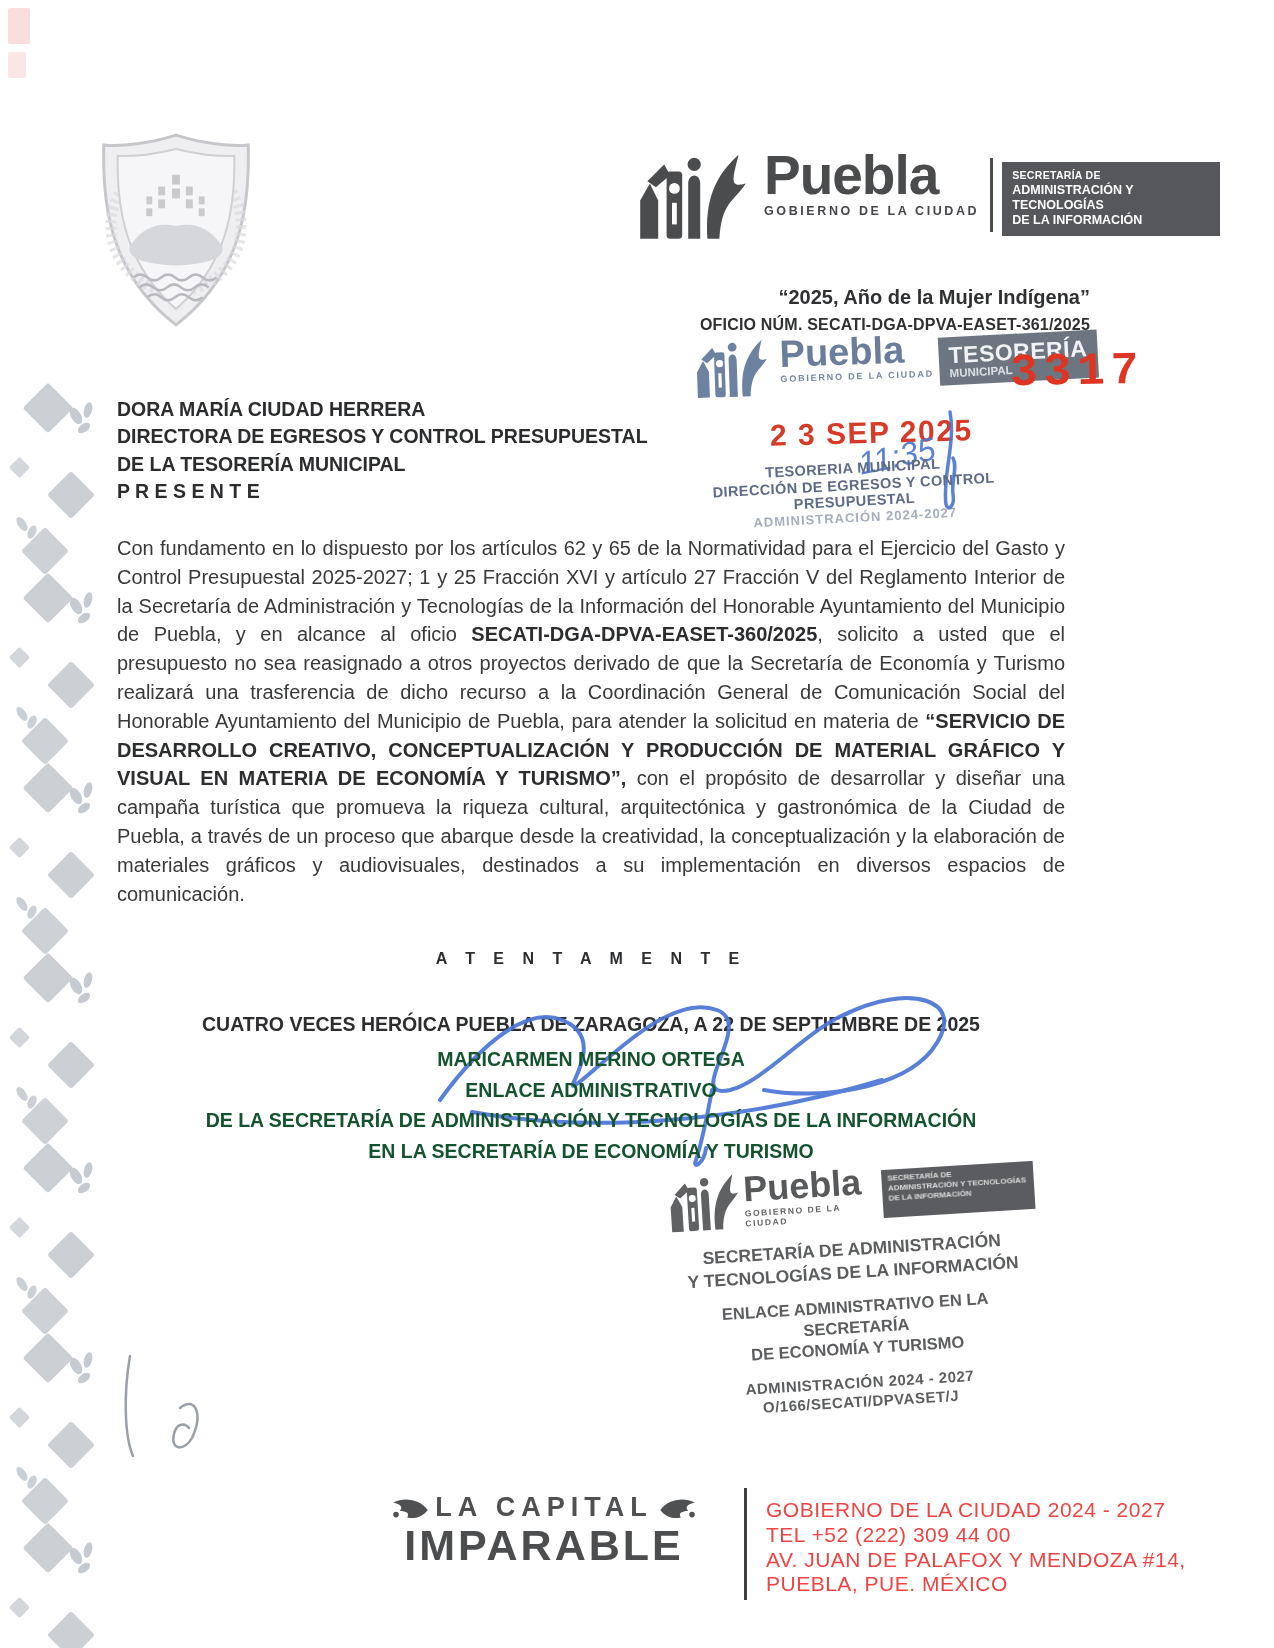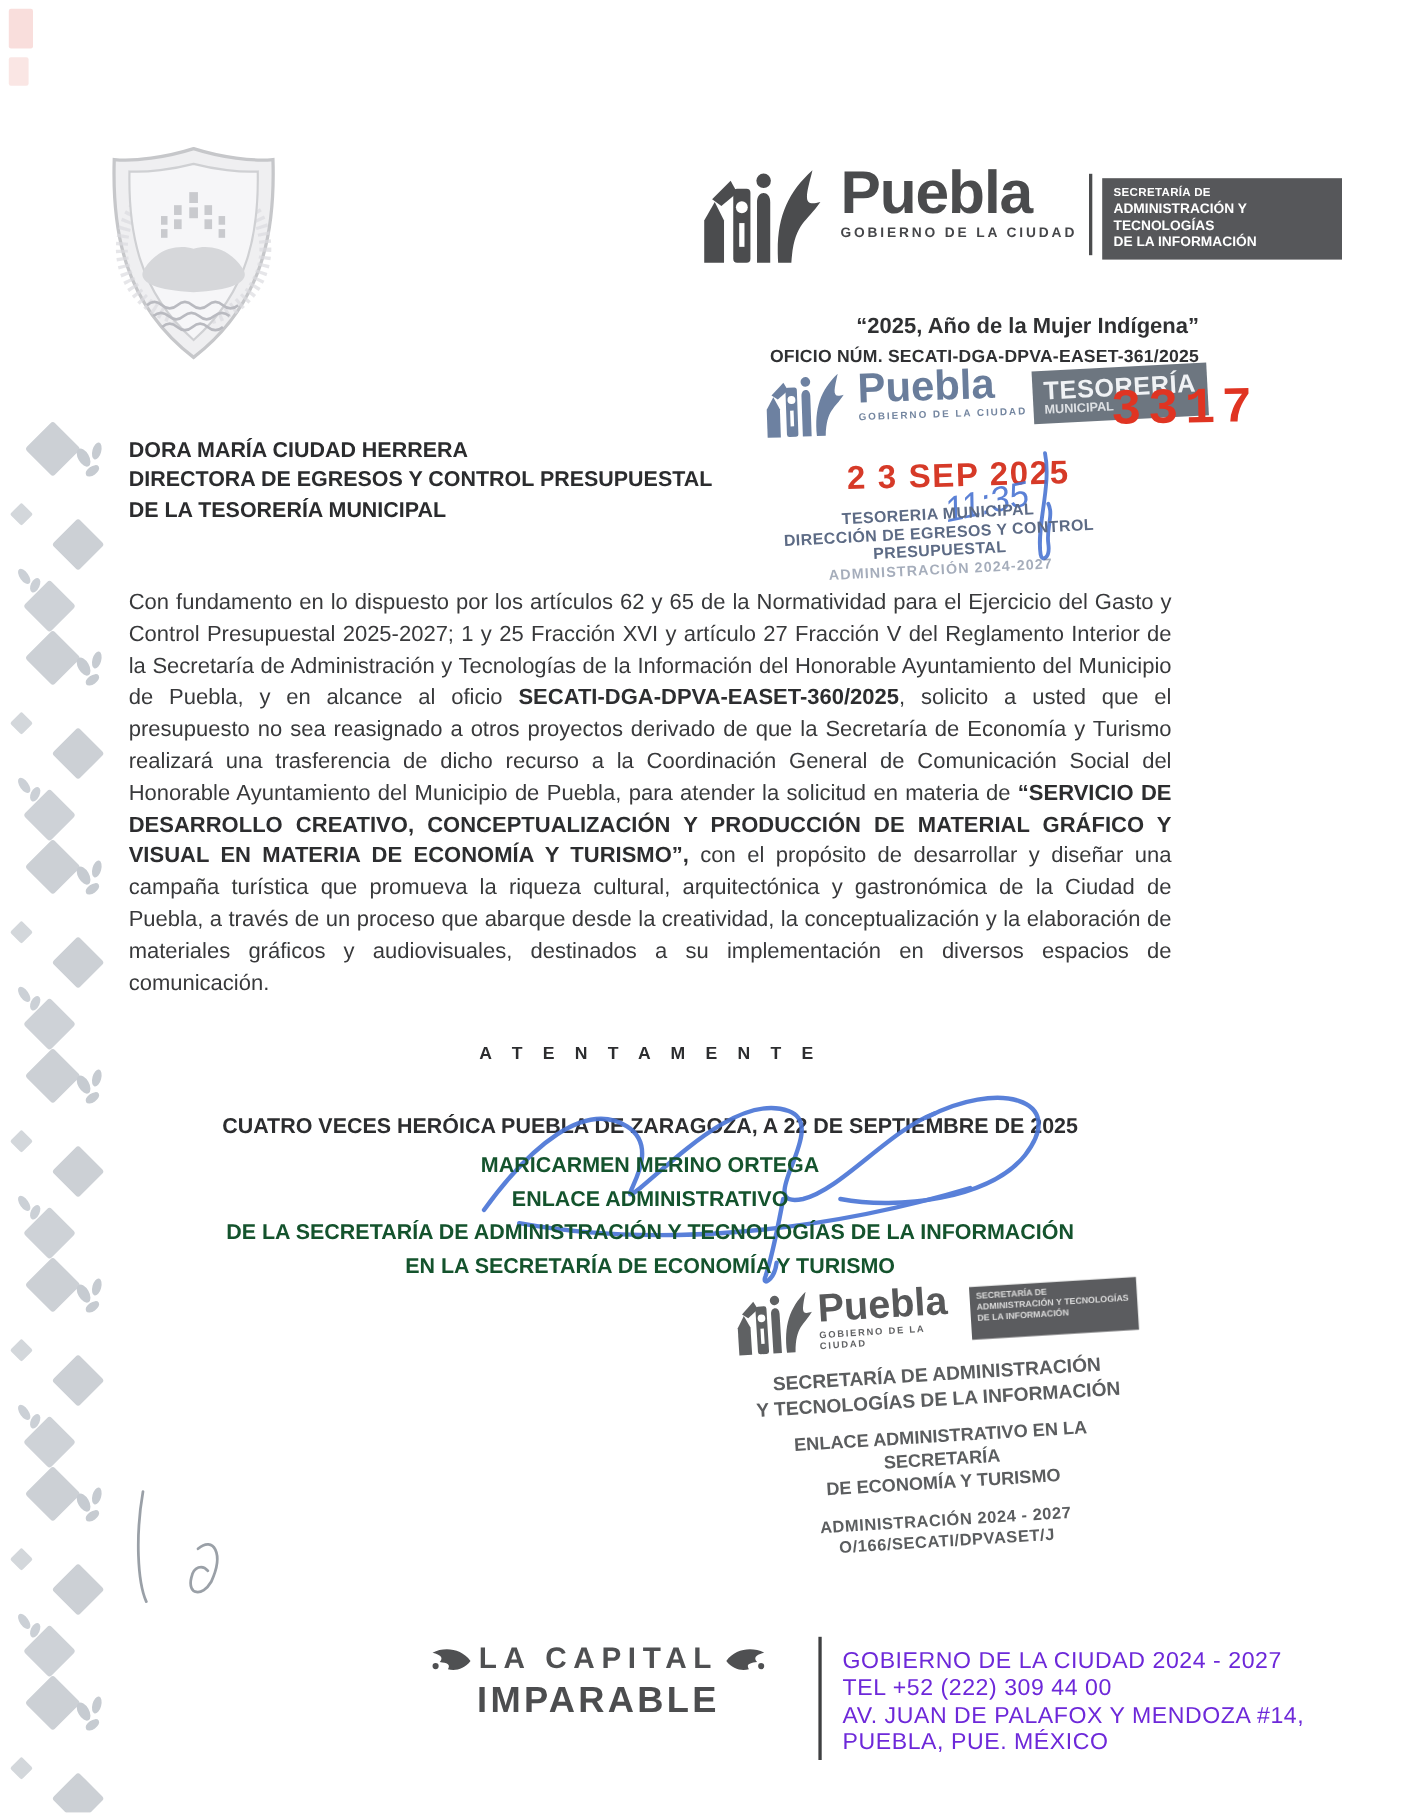--- a/index.html
+++ b/index.html
@@ -88,23 +88,23 @@
   .s2-l12{font-size:17.5px;font-weight:bold;text-align:center;line-height:23px;margin-top:12px;}
   .s2-l34{font-size:16.5px;font-weight:bold;text-align:center;line-height:21px;margin-top:12px;}
   .s2-l56{font-size:15px;font-weight:bold;text-align:center;line-height:19px;margin-top:14px;letter-spacing:.5px;}
 
   .squiggle{position:absolute;left:110px;top:1350px;}
 
   
   .footer-capital{position:absolute;left:386px;top:1492px;width:316px;text-align:center;color:#4f5052;}
   .cap-row{display:flex;align-items:flex-end;justify-content:center;gap:6px;}
   .cap-text{font-size:27px;font-weight:bold;letter-spacing:6px;}
-  .imparable{font-size:33px;font-weight:bold;letter-spacing:3px;margin-top:0px;line-height:44px;color:#4c4d4f;}
+  .imparable{font-size:43px;font-weight:bold;letter-spacing:3px;margin-top:0px;line-height:44px;color:#4c4d4f;}
   .footer-divider{position:absolute;left:744px;top:1488px;width:3px;height:112px;background:#3f4042;}
-  .footer-address{position:absolute;left:766px;top:1498px;font-size:21px;color:#6d28d9;
+  .footer-address{position:absolute;left:766px;top:1498px;font-size:21px;color:#ef4444;
                   line-height:24.8px;letter-spacing:.5px;}
 </style>
 </head>
 <body>
 
 <svg width="0" height="0" style="position:absolute">
   <defs>
     <symbol id="puebla-icon" viewBox="0 0 100 80">
       <g fill="currentColor">
         <path d="M6,74 L6,42 L14,28 L21,42 L21,74 Z"></path>
@@ -224,20 +224,21 @@
     <div class="d1">TESORERIA MUNICIPAL</div>
     <div class="d2">DIRECCIÓN DE EGRESOS Y CONTROL</div>
     <div class="d3">PRESUPUESTAL</div>
     <div class="d4">ADMINISTRACIÓN 2024-2027</div>
   </div>
 
   <div class="addressee">
     <div>DORA MARÍA CIUDAD HERRERA</div>
     <div>DIRECTORA DE EGRESOS Y CONTROL PRESUPUESTAL</div>
     <div>DE LA TESORERÍA MUNICIPAL</div>
+    <div>P R E S E N T E</div>
   </div>
 
   <p class="body-p"><span>Con fundamento en lo dispuesto por los artículos 62 y 65 de la Normatividad para el Ejercicio del Gasto y Control Presupuestal 2025-2027; 1 y 25 Fracción XVI y artículo 27 Fracción V del Reglamento Interior de la Secretaría de Administración y Tecnologías de la Información del Honorable Ayuntamiento del Municipio de Puebla, y en alcance al oficio </span><b>SECATI-DGA-DPVA-EASET-360/2025</b><span>, solicito a usted que el presupuesto no sea reasignado a otros proyectos derivado de que la Secretaría de Economía y Turismo realizará una trasferencia de dicho recurso a la Coordinación General de Comunicación Social del Honorable Ayuntamiento del Municipio de Puebla, para atender la solicitud en materia de </span><b>“SERVICIO DE DESARROLLO CREATIVO, CONCEPTUALIZACIÓN Y PRODUCCIÓN DE MATERIAL GRÁFICO Y VISUAL EN MATERIA DE ECONOMÍA Y TURISMO”,</b><span> con el propósito de desarrollar y diseñar una campaña turística que promueva la riqueza cultural, arquitectónica y gastronómica de la Ciudad de Puebla, a través de un proceso que abarque desde la creatividad, la conceptualización y la elaboración de materiales gráficos y audiovisuales, destinados a su implementación en diversos espacios de comunicación.</span></p>
 
   <div class="atentamente">A T E N T A M E N T E</div>
   <div class="place-date">CUATRO VECES HERÓICA PUEBLA DE ZARAGOZA, A 22 DE SEPTIEMBRE DE 2025</div>
 
   <svg class="signature" width="600" height="200" viewBox="0 0 600 200">
     <g stroke="#4b76d6" stroke-width="4" fill="none" stroke-linecap="round" opacity=".92">
       <path d="M28,128 C70,70 120,28 158,52 C196,76 140,132 170,108 C206,78 262,22 305,38 C344,52 270,128 318,118 C352,110 396,56 438,40"></path>

